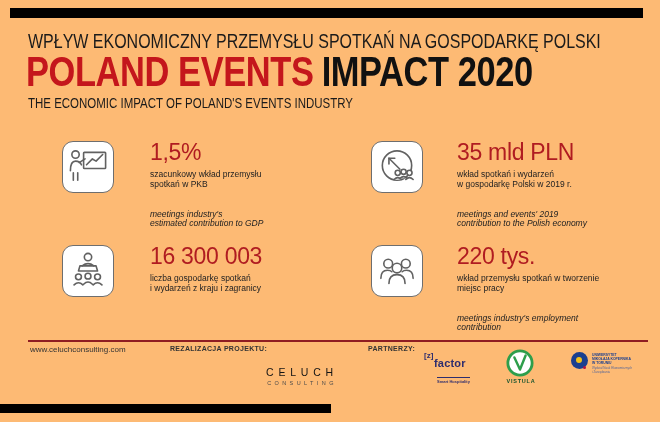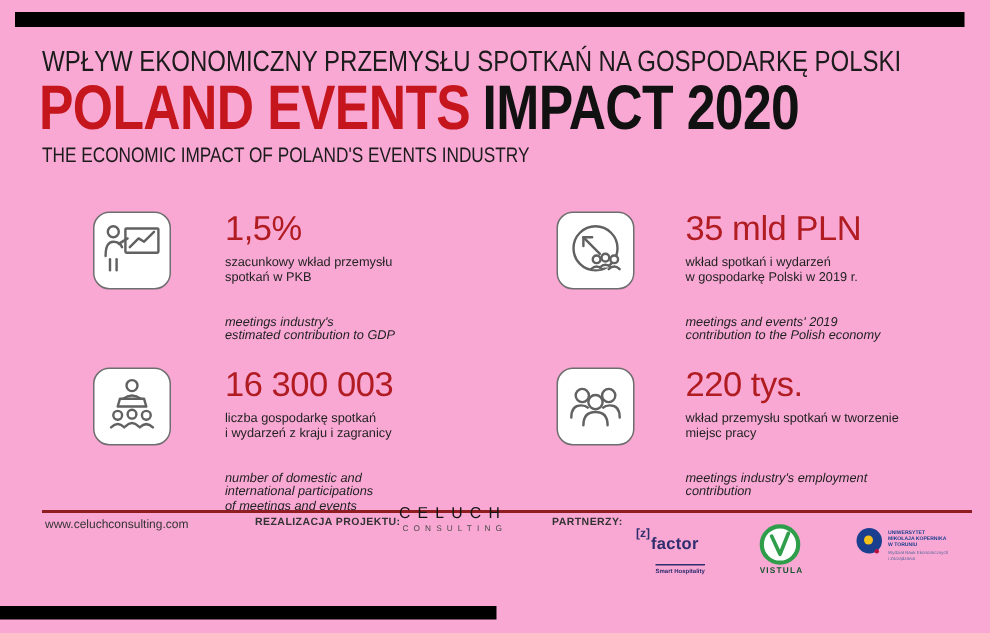--- a/index.html
+++ b/index.html
@@ -1,17 +1,17 @@
 <!DOCTYPE html>
 <html><head>
 <meta charset="utf-8">
 <style>
   html,body{margin:0;padding:0;background:#fff;}
   .canvas{
-    position:relative;width:660px;height:422px;background:#f9a8d4;overflow:hidden;
+    position:relative;width:660px;height:422px;background:#fdba74;overflow:hidden;
     font-family:"Liberation Sans", sans-serif;color:#1d1d1d;
   }
   .abs{position:absolute;}
   
   .top-bar{left:10px;top:8px;width:633px;height:10px;background:#000;}
   .bottom-bar{left:0;top:404px;width:331px;height:9px;background:#000;}
   
   .supertitle{left:28px;top:30px;font-size:19.5px;white-space:nowrap;
     transform:scaleX(0.82);transform-origin:left top;color:#1b1b1b;}
   .main-title{left:26px;top:48px;font-size:42px;font-weight:bold;white-space:nowrap;
@@ -27,21 +27,21 @@
   .stat-value{font-size:23px;font-weight:normal;color:#b01c21;letter-spacing:-0.3px;
     margin-bottom:4px;white-space:nowrap;}
   .desc{font-size:8.5px;line-height:9.8px;color:#222;white-space:pre-line;}
   .desc.en{font-style:italic;margin-top:20px;}
   
   .sep-line{left:28px;top:340px;width:620px;height:2px;background:#8f1d22;}
   .website{left:30px;top:345px;font-size:8px;color:#333;}
   .small-label{font-size:7px;font-weight:bold;color:#333;letter-spacing:0.3px;}
   .realization{left:170px;top:345px;}
   .partners-label{left:368px;top:345px;}
-  .celuch{left:266px;top:336px;text-align:right;}
+  .celuch{left:266px;top:366px;text-align:center;}
   .celuch-name{font-size:10.5px;letter-spacing:4.8px;color:#141414;font-weight:500;white-space:nowrap;}
   .celuch-sub{font-size:5.5px;letter-spacing:3.4px;color:#4a4a4a;margin-top:2px;white-space:nowrap;}
   
   .factor{left:424px;top:351px;color:#2e2d6e;width:60px;}
   .factor-prefix{font-size:8px;font-weight:bold;}
   .factor-name{font-size:11px;margin-top:-3px;margin-left:10px;letter-spacing:0.2px;font-weight:bold;}
   .factor-tag{font-size:4px;font-weight:bold;margin-left:13px;margin-top:1px;
     border-top:0.5px solid #2e2d6e;padding-top:1px;display:inline-block;}
   
   .vistula{left:506px;top:349px;width:30px;text-align:center;}
@@ -120,23 +120,20 @@
       <circle cx="43" cy="38" r="4"></circle>
       <path d="M11,49 Q17,43 23,49" fill="none"></path>
       <path d="M24,48 Q30,42 36,48" fill="none"></path>
       <path d="M37,49 Q43,43 49,49" fill="none"></path>
     </svg>
   </div>
   <div class="abs stat-text" style="left:150px;top:243px;">
     <div class="stat-value">16 300 003</div>
     <div class="desc">liczba gospodarkę spotkań
 i wydarzeń z kraju i zagranicy</div>
-    <div class="desc en">number of domestic and
-international participations
-of meetings and events</div>
   </div>
 
   <div class="abs stat-icon-box" style="left:371px;top:245px;">
     <svg width="44" height="44" viewBox="0 0 60 60" fill="none" stroke="#616161" stroke-width="2.2" stroke-linecap="round" stroke-linejoin="round">
       <circle cx="18" cy="20" r="6"></circle>
       <circle cx="42" cy="20" r="6"></circle>
       <path d="M8,40 Q8,29 17,29 Q21,29 23,31" fill="none"></path>
       <path d="M52,40 Q52,29 43,29 Q39,29 37,31" fill="none"></path>
       <circle cx="30" cy="26" r="6.5" fill="#fff"></circle>
       <path d="M19,47 Q19,35 30,35 Q41,35 41,47" fill="#fff"></path>

